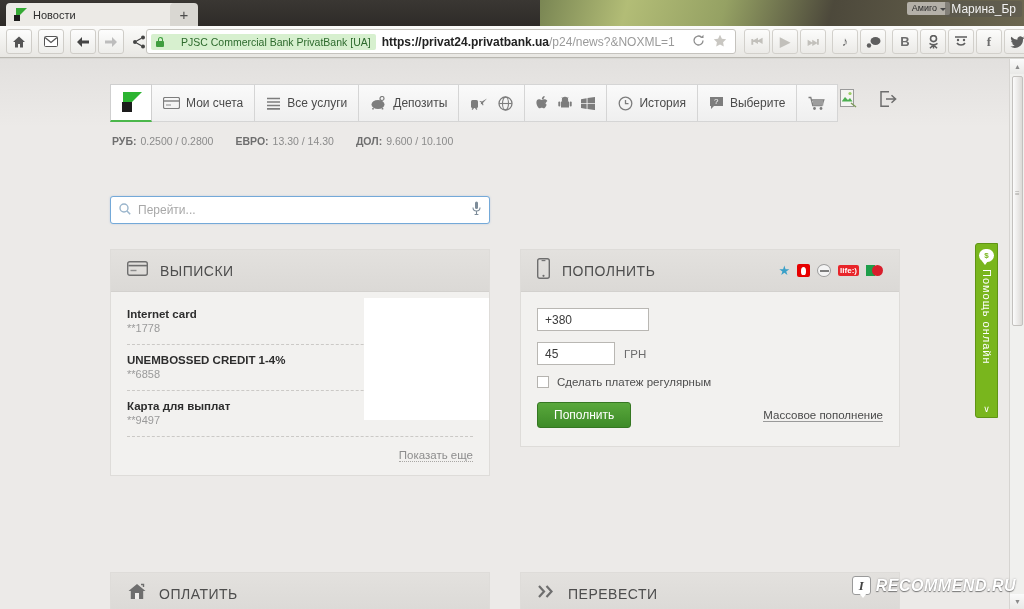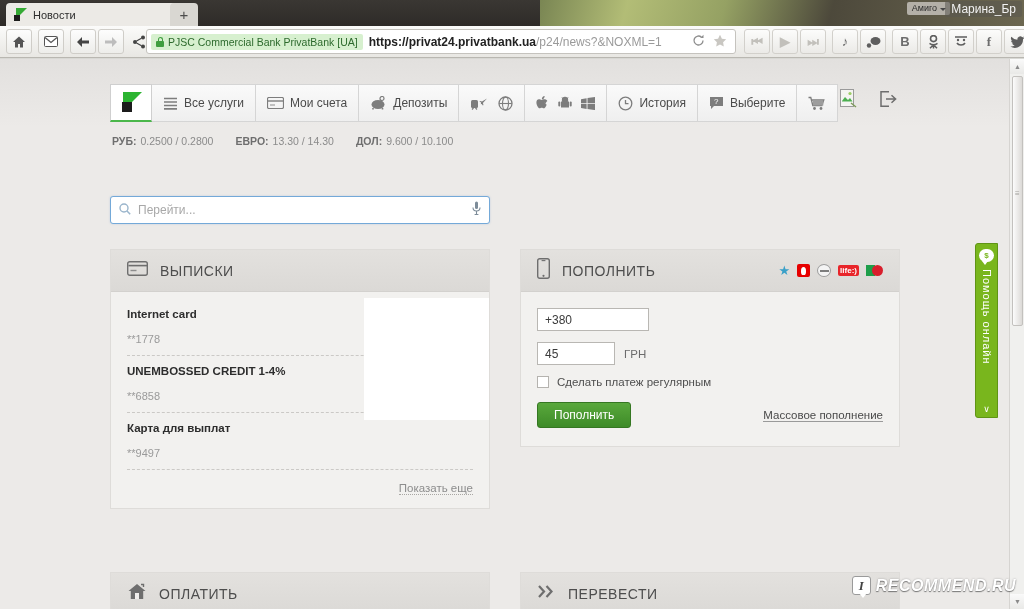--- a/index.html
+++ b/index.html
@@ -71,21 +71,21 @@
     color: #5a5a5a;
   }
   .nbtn svg { display: block; }
 
   .urlbar {
     position: absolute; top: 3px; left: 146px; width: 590px; height: 25px;
     background: #fff; border: 1px solid #c5c3be; border-radius: 3px;
     display: flex; align-items: center; padding: 0 4px;
   }
   .ev-chip {
-    display: flex; align-items: center; gap: 4px;
+    display: flex; align-items: center; gap: 17px;
     background: #d7f0cf; border-radius: 2px; padding: 2px 5px;
     font-size: 10.5px; color: #2d6a2d; white-space: nowrap;
   }
   .lock-ico { width: 8px; height: 10px; position: relative; flex: none; }
   .lock-ico .body { position: absolute; bottom: 0; left: 0; width: 8px; height: 6px; background: #3f9e3f; border-radius: 1px; }
   .lock-ico .shackle { position: absolute; top: 0; left: 1.5px; width: 5px; height: 5px; border: 1.5px solid #3f9e3f; border-bottom: 0; border-radius: 3px 3px 0 0; }
   .url-txt { font-size: 12px; color: #9a9a9a; margin-left: 6px; white-space: nowrap; overflow: hidden; }
   .url-txt b { color: #222; font-weight: bold; }
   .url-actions { margin-left: auto; display: flex; align-items: center; gap: 8px; padding-right: 4px; color: #8d8d8d; }
 
@@ -156,21 +156,21 @@
     display: flex; align-items: center; padding: 0 16px; gap: 12px;
   }
   .panel-hd .ttl { font-size: 14px; color: #4d4d4d; letter-spacing: .5px; }
   .panel-hd .ops { margin-left: auto; display: flex; align-items: center; gap: 7px; }
   .panel-bd { padding: 14px 16px 18px; background: #f2f1ef; }
 
   
   .stmt-row { padding: 9px 0 10px; border-bottom: 1px dashed #cbc9c6; position: relative; }
   .stmt-row:last-of-type { border-bottom: 1px dashed #cbc9c6; }
   .stmt-name { font-size: 11.5px; font-weight: bold; color: #2d2d2d; }
-  .stmt-num { font-size: 11px; color: #9a9a9a; margin-top: 13px; }
+  .stmt-num { font-size: 11px; color: #9a9a9a; margin-top: 2px; }
   .stmt-white {
     position: absolute; right: 0; top: 6px; width: 125px; height: 122px;
     background: #fff; z-index: 2;
   }
   .show-more { text-align: right; font-size: 11.5px; color: #8d8d8d; padding: 12px 0 2px; border-bottom: 1px dotted #c6c4c1; display: inline-block; width: 100%; }
   .show-more span { border-bottom: 1px dotted #a9a7a4; }
 
   
   .fi {
     height: 23px; background: #fff; border: 1px solid #b9b7b3;
@@ -379,35 +379,35 @@
   <div class="page">
     <div class="page-top-grad"></div>
 
     <div class="navbar">
       <div class="nav-logo">
         <span class="tri"></span>
           <span class="sq"></span>
       </div>
       <div class="nav-item">
         <span class="ico">
-          <svg width="15" height="13" viewBox="0 0 15 13">
-              <path d="M1 1.5h13M1 5h13M1 8.5h13M1 11.8h13" stroke="#7d7d7d" stroke-width="1.7"></path>
-            </svg>
-        </span>
-        <span>Все услуги</span>
-      </div>
-      <div class="nav-item">
-        <span class="ico">
           <svg width="17" height="12" viewBox="0 0 17 12">
               <rect x="0.5" y="0.5" width="16" height="11" rx="1.5" fill="none" stroke="#7d7d7d" stroke-width="1.2"></rect>
               <path d="M1 4h15" stroke="#7d7d7d" stroke-width="1.4"></path>
               <path d="M3 8h5" stroke="#9d9d9d" stroke-width="1.2"></path>
             </svg>
         </span>
         <span>Мои счета</span>
+      </div>
+      <div class="nav-item">
+        <span class="ico">
+          <svg width="15" height="13" viewBox="0 0 15 13">
+              <path d="M1 1.5h13M1 5h13M1 8.5h13M1 11.8h13" stroke="#7d7d7d" stroke-width="1.7"></path>
+            </svg>
+        </span>
+        <span>Все услуги</span>
       </div>
       <div class="nav-item">
         <span class="ico">
           <svg width="17" height="14" viewBox="0 0 17 14">
               <ellipse cx="8" cy="8.5" rx="6.5" ry="4.5" fill="#7d7d7d"></ellipse>
               <circle cx="12" cy="2.5" r="2" fill="none" stroke="#7d7d7d" stroke-width="1.2"></circle>
               <path d="M3 12v1.5M12.5 12v1.5" stroke="#7d7d7d" stroke-width="1.6"></path>
             </svg>
         </span>
         <span>Депозиты</span>

